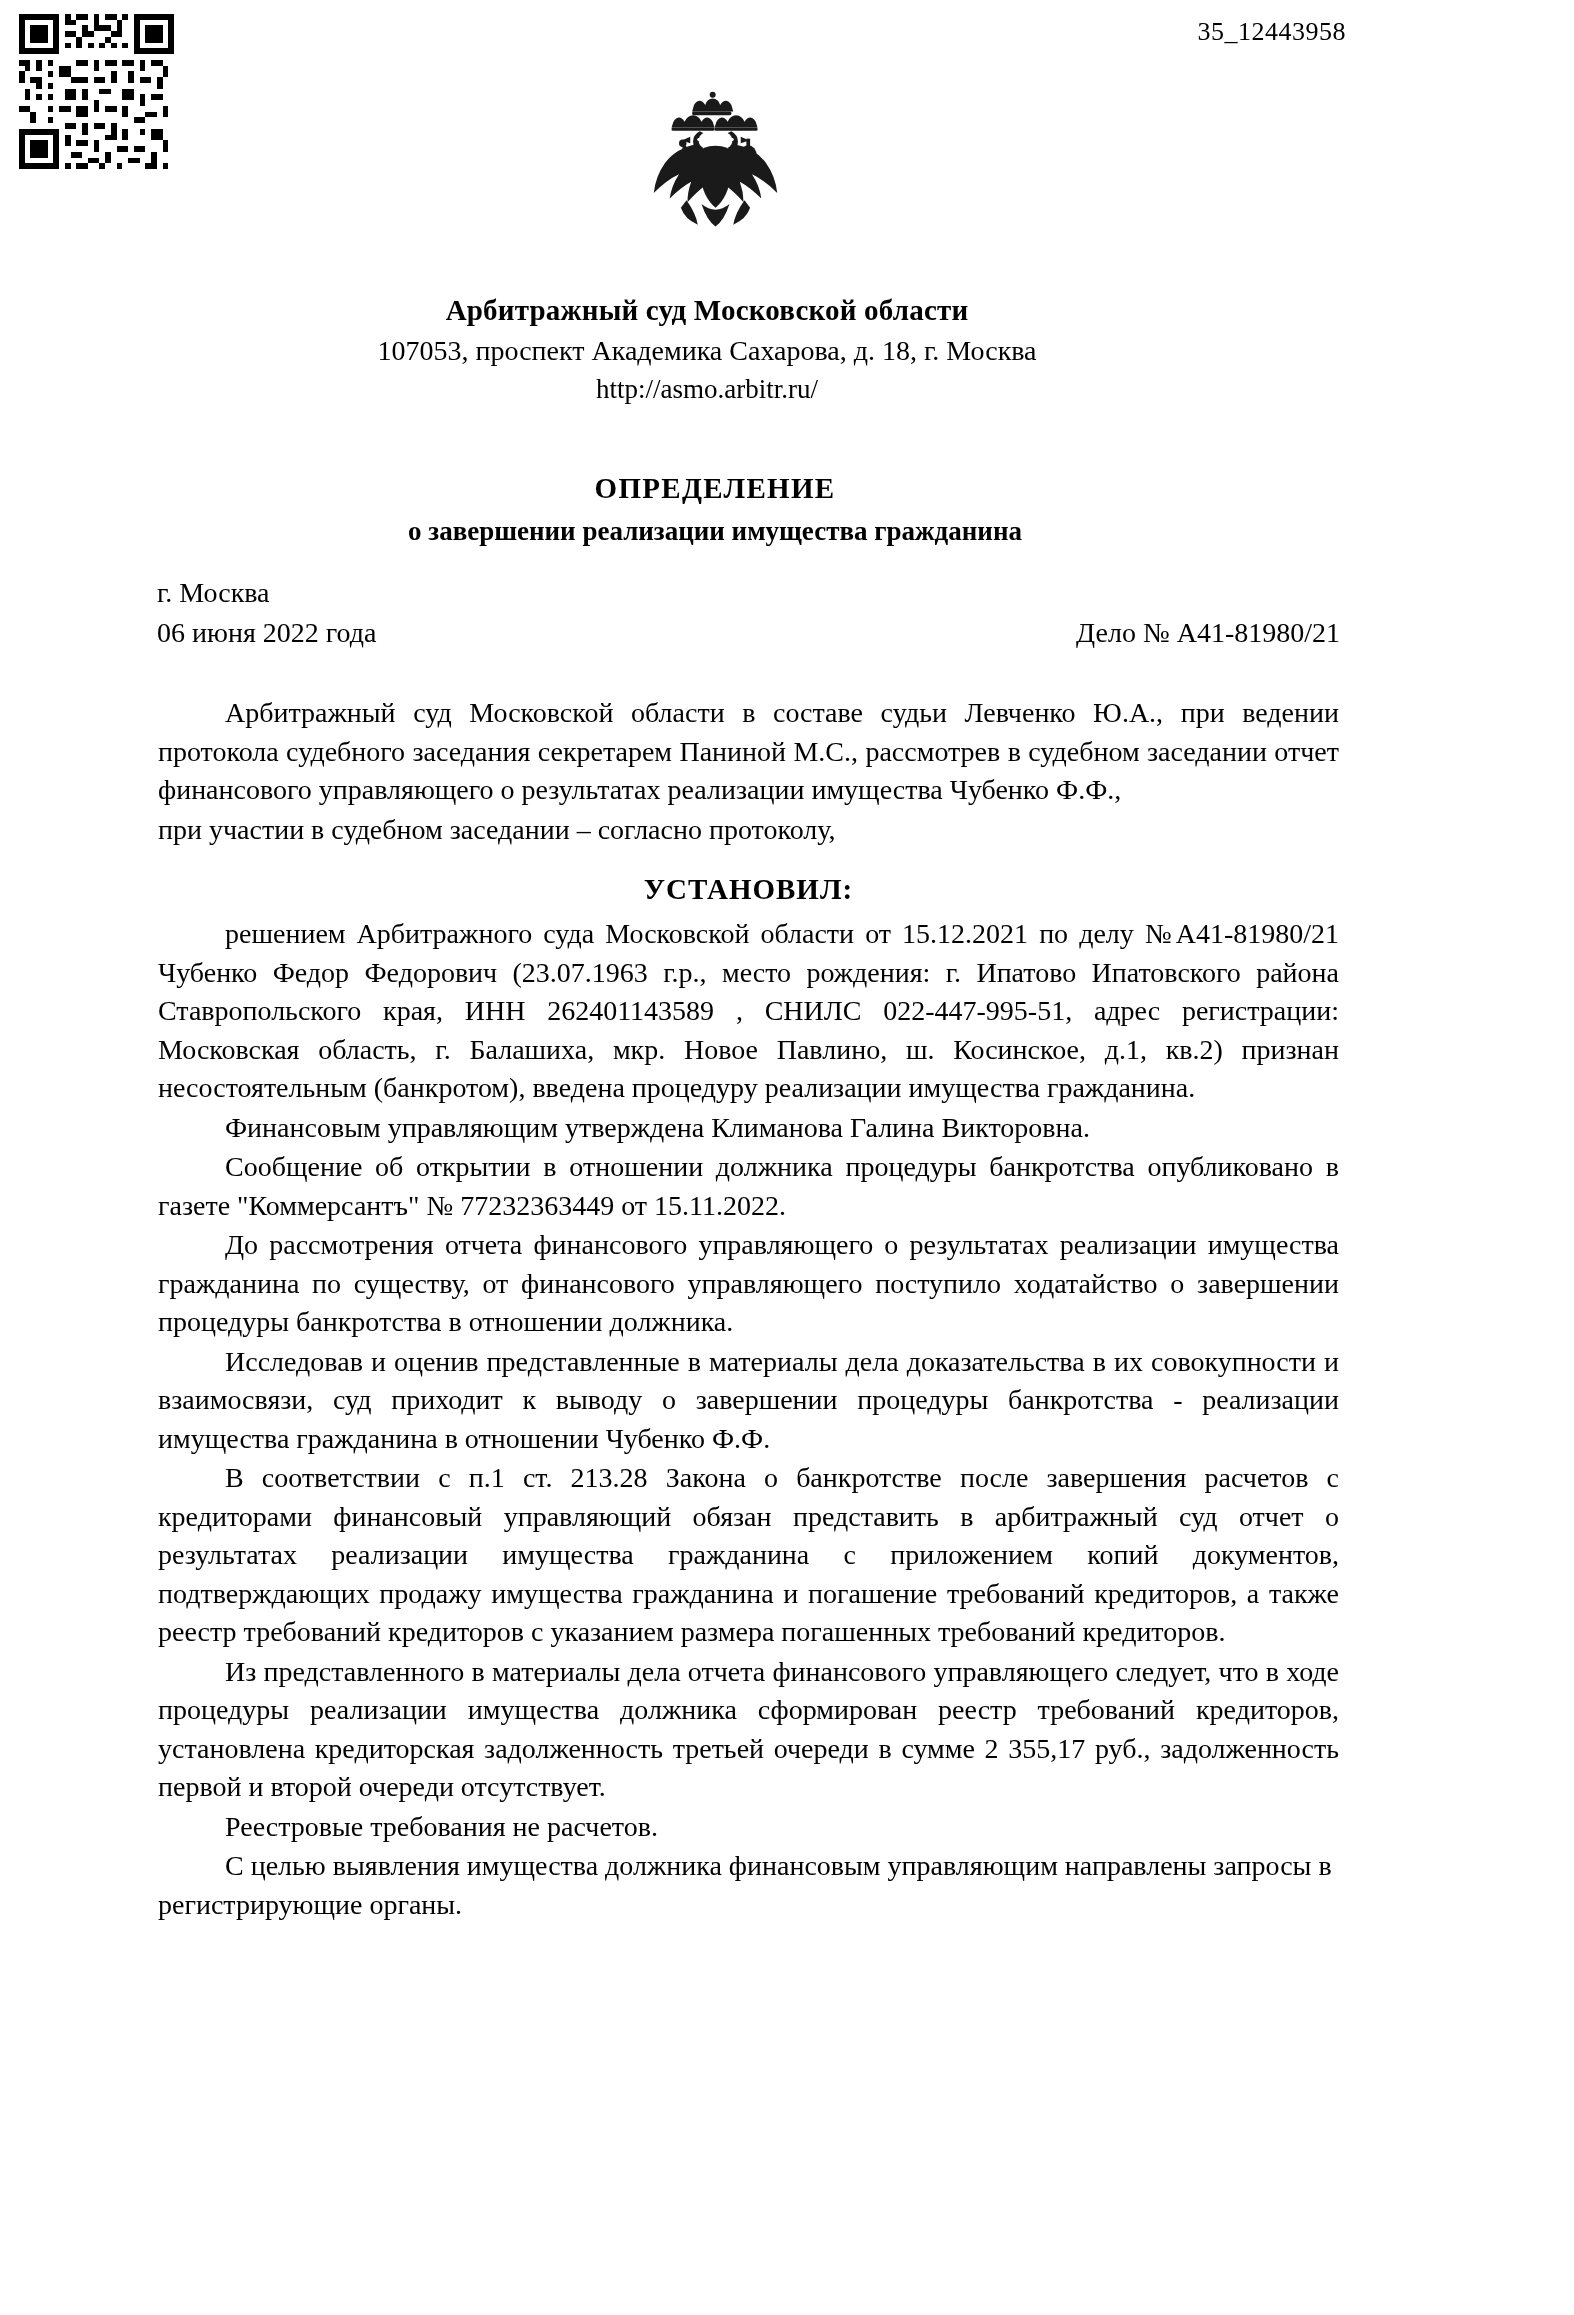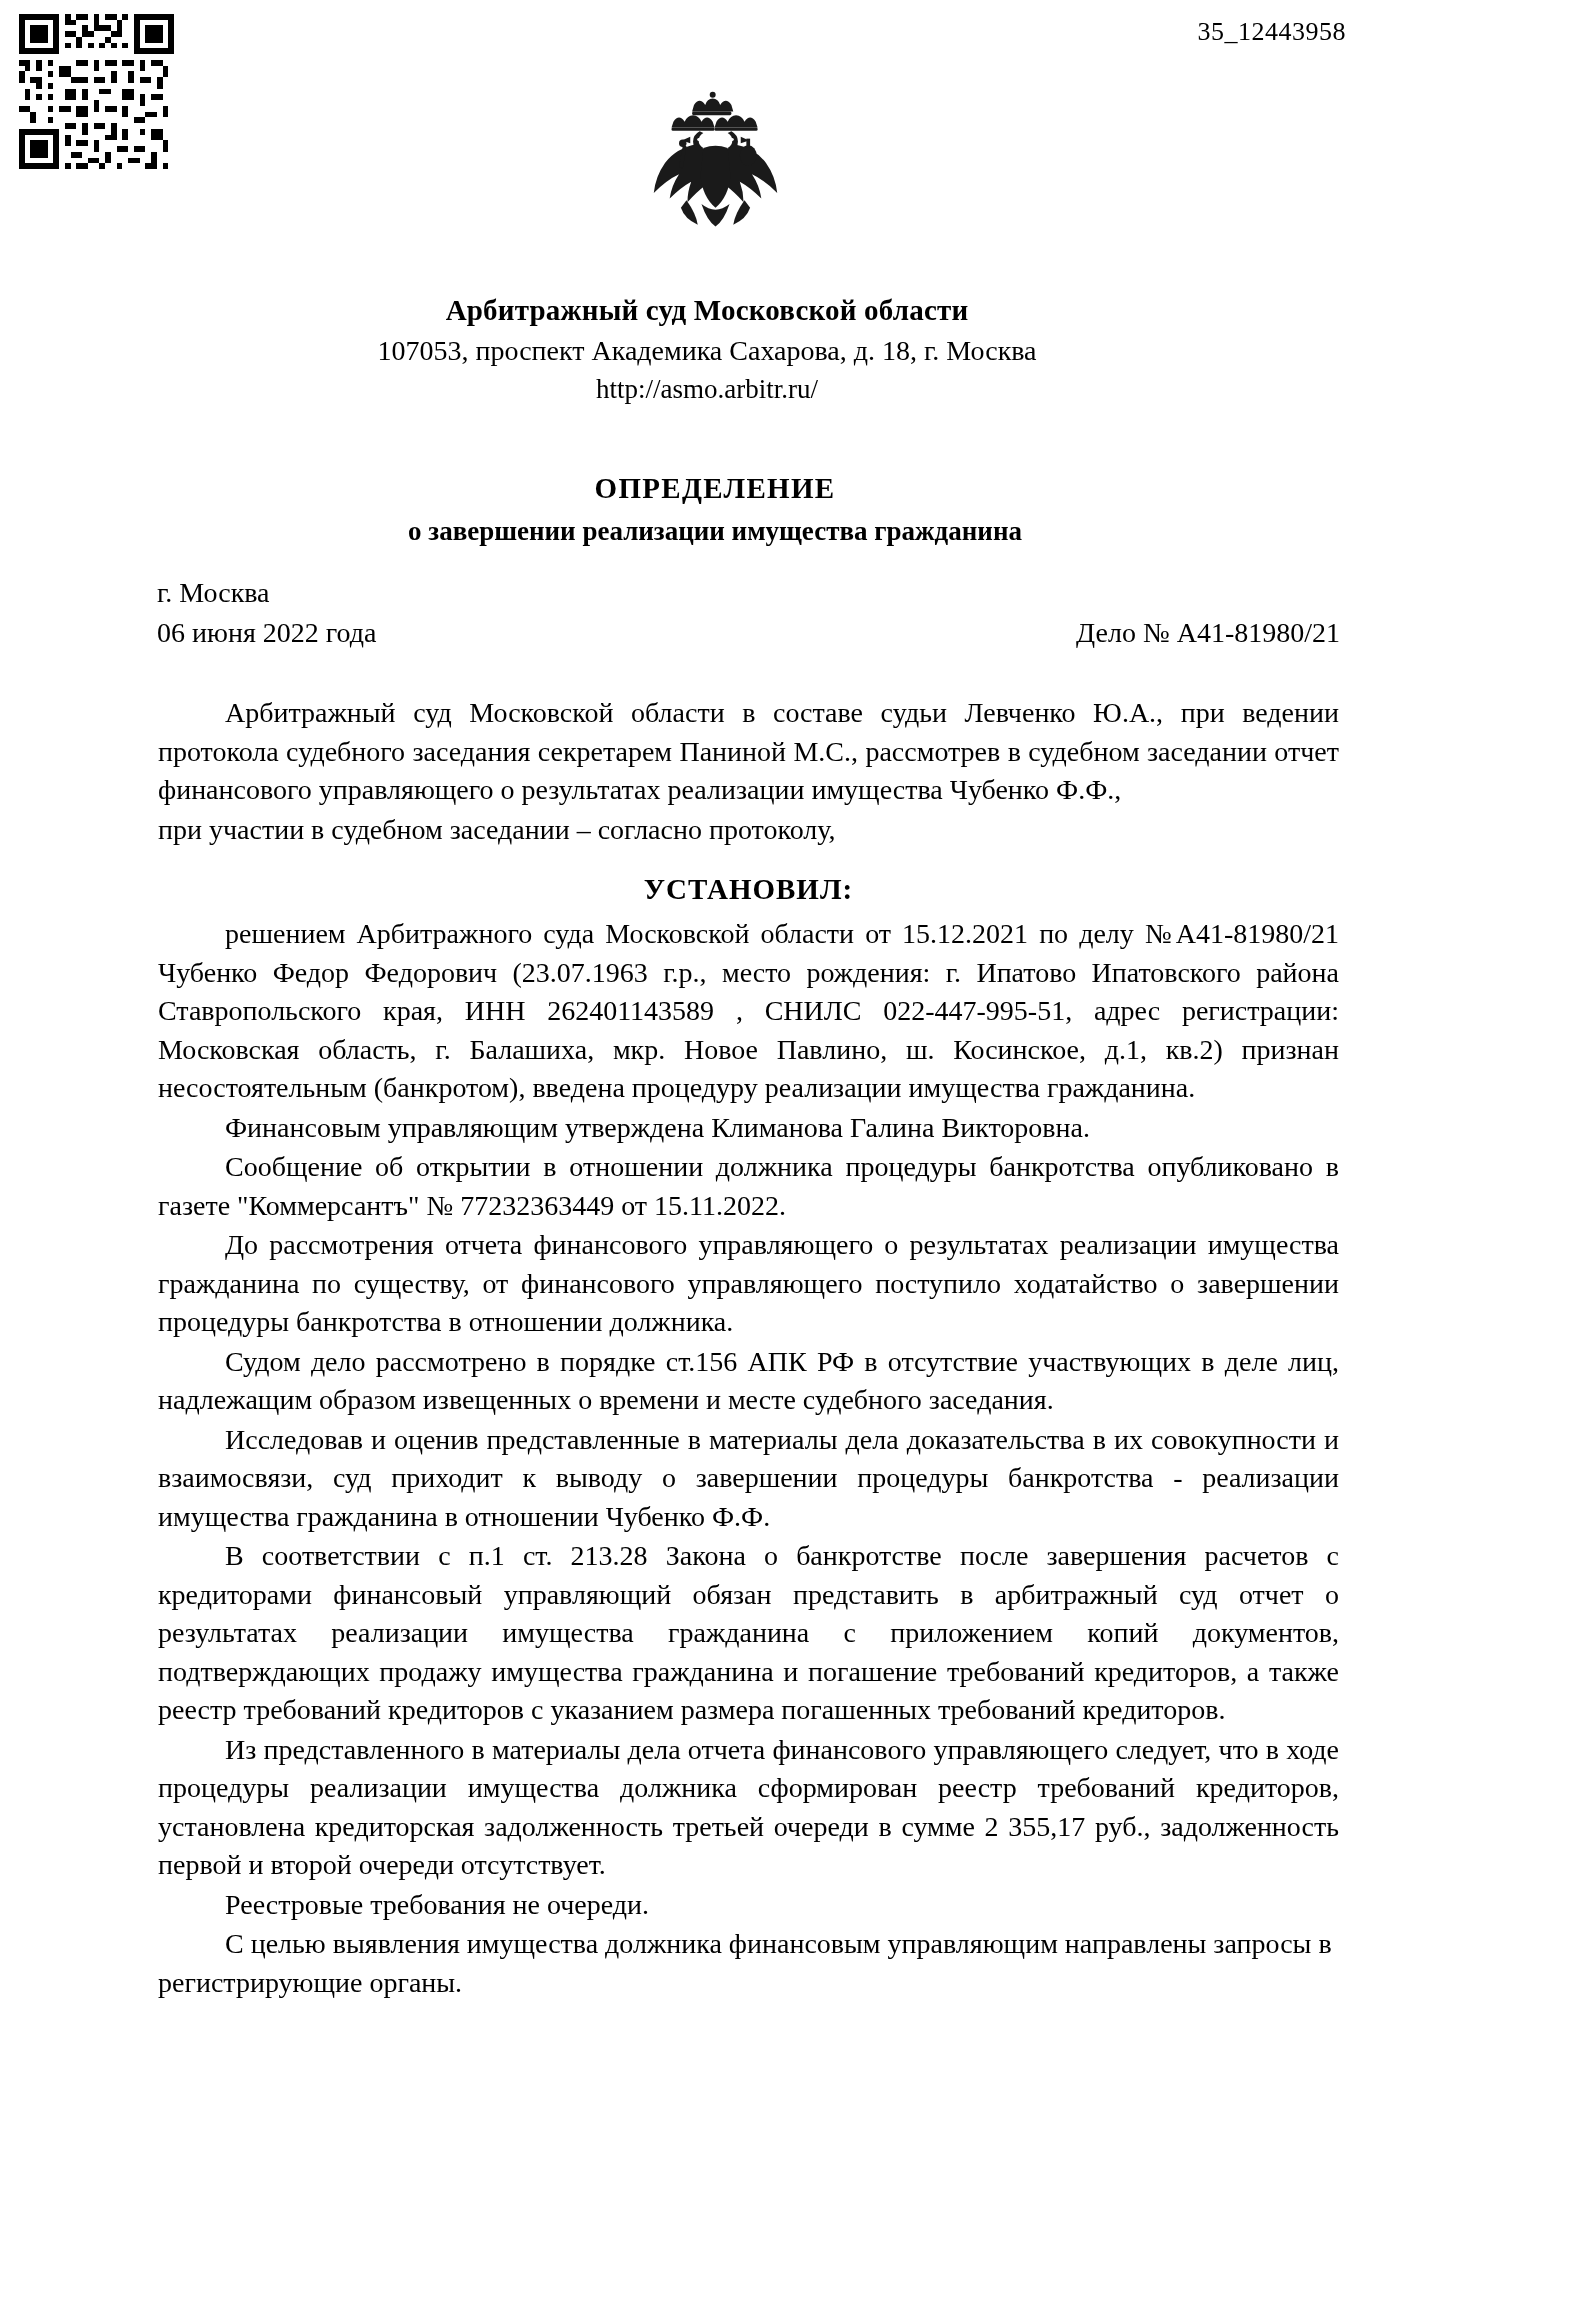--- a/index.html
+++ b/index.html
@@ -321,22 +321,21 @@
   <div class="body-text">
     <p>Арбитражный суд Московской области в составе судьи Левченко Ю.А., при ведении протокола судебного заседания секретарем Паниной М.С., рассмотрев в судебном заседании отчет финансового управляющего о результатах реализации имущества Чубенко Ф.Ф.,</p>
     <p class="noindent">при участии в судебном заседании – согласно протоколу,</p>
 
     <p class="section-head">УСТАНОВИЛ:</p>
 
     <p>решением Арбитражного суда Московской области от 15.12.2021 по делу №А41-81980/21 Чубенко Федор Федорович (23.07.1963 г.р., место рождения: г. Ипатово Ипатовского района Ставропольского края, ИНН 262401143589 , СНИЛС 022-447-995-51, адрес регистрации: Московская область, г. Балашиха, мкр. Новое Павлино, ш. Косинское, д.1, кв.2) признан несостоятельным (банкротом), введена процедуру реализации имущества гражданина.</p>
     <p>Финансовым управляющим утверждена Климанова Галина Викторовна.</p>
     <p>Сообщение об открытии в отношении должника процедуры банкротства опубликовано в газете "Коммерсантъ" № 77232363449 от 15.11.2022.</p>
     <p>До рассмотрения отчета финансового управляющего о результатах реализации имущества гражданина по существу, от финансового управляющего поступило ходатайство о завершении процедуры банкротства в отношении должника.</p>
-    <p>Судом дело рассмотрено в порядке ст.156 АПК РФ в отсутствие участвующих в деле лиц, надлежащим образом извещенных о времени и месте судебного заседания.</p>
     <p>Исследовав и оценив представленные в материалы дела доказательства в их совокупности и взаимосвязи, суд приходит к выводу о завершении процедуры банкротства - реализации имущества гражданина в отношении Чубенко Ф.Ф.</p>
     <p>В соответствии с п.1 ст. 213.28 Закона о банкротстве после завершения расчетов с кредиторами финансовый управляющий обязан представить в арбитражный суд отчет о результатах реализации имущества гражданина с приложением копий документов, подтверждающих продажу имущества гражданина и погашение требований кредиторов, а также реестр требований кредиторов с указанием размера погашенных требований кредиторов.</p>
     <p>Из представленного в материалы дела отчета финансового управляющего следует, что в ходе процедуры реализации имущества должника сформирован реестр требований кредиторов, установлена кредиторская задолженность третьей очереди в сумме 2 355,17 руб., задолженность первой и второй очереди отсутствует.</p>
-    <p>Реестровые требования не очереди.</p>
+    <p>Реестровые требования не расчетов.</p>
     <p>С целью выявления имущества должника финансовым управляющим направлены запросы в регистрирующие органы.</p>
   </div>
 
 </div>
 
 
 </body></html>

